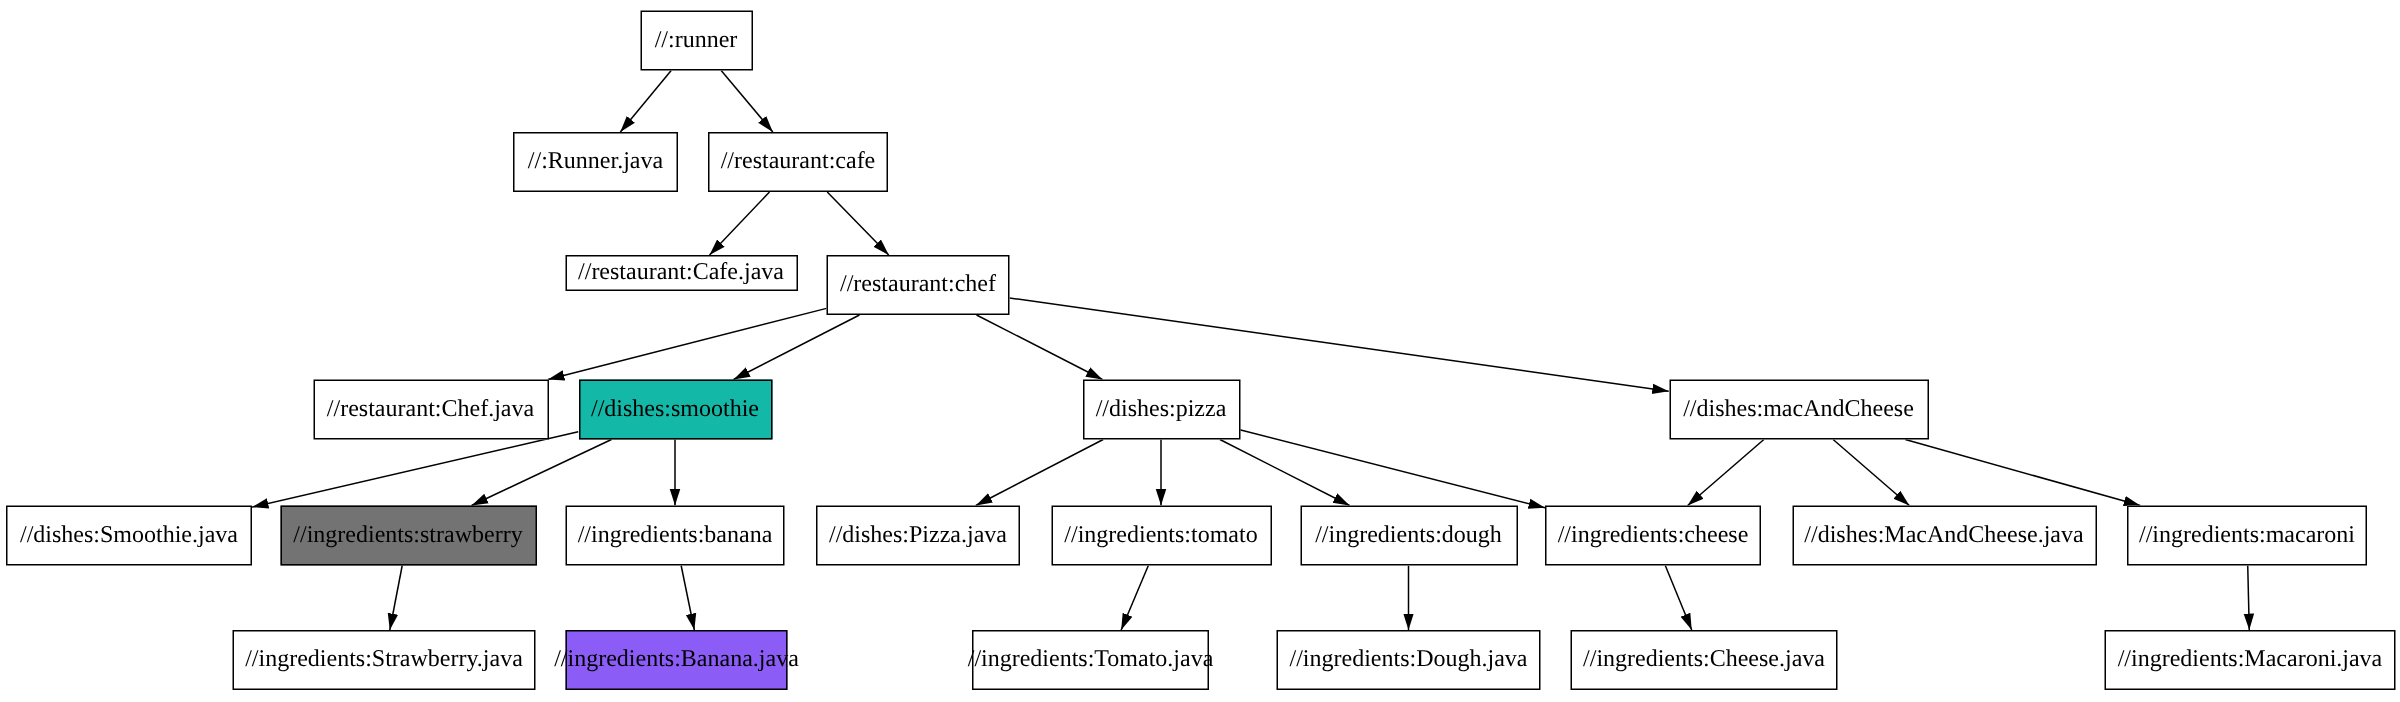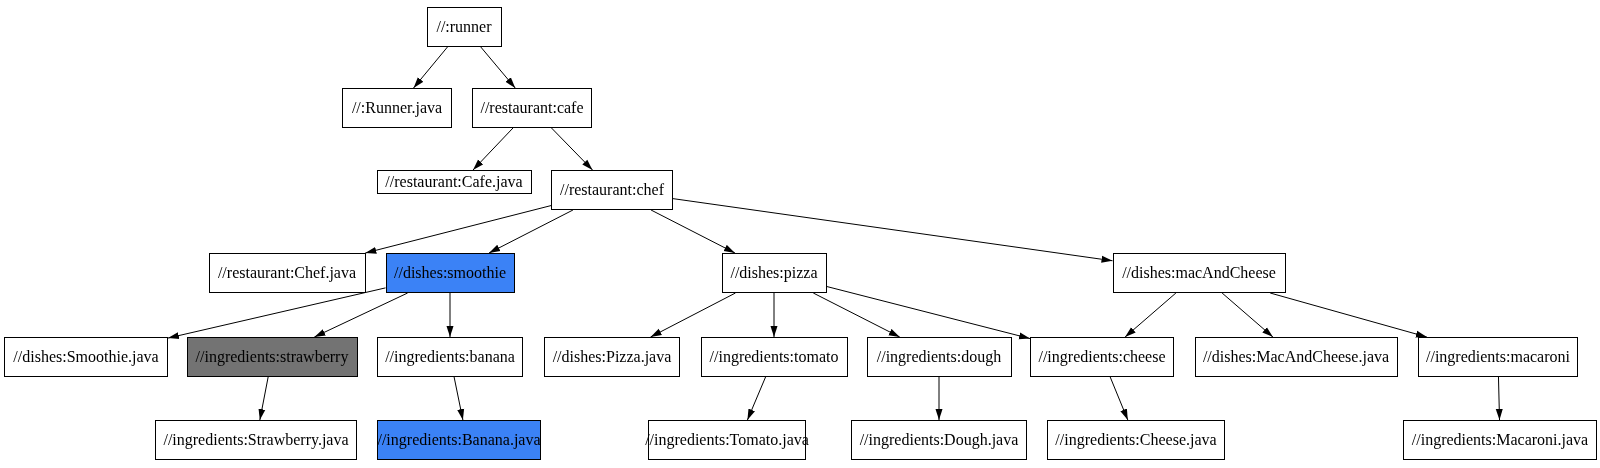--- a/index.html
+++ b/index.html
@@ -85,21 +85,21 @@
       </div>
       <div class="graph-node" style="left: 376.5px; top: 170px; width: 155px; height: 24px; border-color: rgb(0, 0, 0); background: rgb(255, 255, 255);">
         <span>//restaurant:Cafe.java</span>
       </div>
       <div class="graph-node" style="left: 551px; top: 170px; width: 122px; height: 40px; border-color: rgb(0, 0, 0); background: rgb(255, 255, 255);">
         <span>//restaurant:chef</span>
       </div>
       <div class="graph-node" style="left: 208.5px; top: 253px; width: 157px; height: 40px; border-color: rgb(0, 0, 0); background: rgb(255, 255, 255);">
         <span>//restaurant:Chef.java</span>
       </div>
-      <div class="graph-node" style="left: 385.5px; top: 253px; width: 129px; height: 40px; border-color: rgb(0, 0, 0); background: #3b82f6;">
+      <div class="graph-node" style="left: 385.5px; top: 253px; width: 129px; height: 40px; border-color: rgb(0, 0, 0); background: #14b8a6;">
         <span>//dishes:smoothie</span>
       </div>
       <div class="graph-node" style="left: 721.5px; top: 253px; width: 105px; height: 40px; border-color: rgb(0, 0, 0); background: rgb(255, 255, 255);">
         <span>//dishes:pizza</span>
       </div>
       <div class="graph-node" style="left: 1112.5px; top: 253px; width: 173px; height: 40px; border-color: rgb(0, 0, 0); background: rgb(255, 255, 255);">
         <span>//dishes:macAndCheese</span>
       </div>
       <div class="graph-node" style="left: 4px; top: 337px; width: 164px; height: 40px; border-color: rgb(0, 0, 0); background: rgb(255, 255, 255);">
         <span>//dishes:Smoothie.java</span>
@@ -124,21 +124,21 @@
       </div>
       <div class="graph-node" style="left: 1194.5px; top: 337px; width: 203px; height: 40px; border-color: rgb(0, 0, 0); background: rgb(255, 255, 255);">
         <span>//dishes:MacAndCheese.java</span>
       </div>
       <div class="graph-node" style="left: 1418px; top: 337px; width: 160px; height: 40px; border-color: rgb(0, 0, 0); background: rgb(255, 255, 255);">
         <span>//ingredients:macaroni</span>
       </div>
       <div class="graph-node" style="left: 155px; top: 420px; width: 202px; height: 40px; border-color: rgb(0, 0, 0); background: rgb(255, 255, 255);">
         <span>//ingredients:Strawberry.java</span>
       </div>
-      <div class="graph-node" style="left: 377px; top: 420px; width: 164px; height: 40px; border-color: rgb(0, 0, 0); background: #3b82f6;">
+      <div class="graph-node" style="left: 377px; top: 420px; width: 148px; height: 40px; border-color: rgb(0, 0, 0); background: #8b5cf6;">
         <span>//ingredients:Banana.java</span>
       </div>
       <div class="graph-node" style="left: 648px; top: 420px; width: 158px; height: 40px; border-color: rgb(0, 0, 0); background: rgb(255, 255, 255);">
         <span>//ingredients:Tomato.java</span>
       </div>
       <div class="graph-node" style="left: 851px; top: 420px; width: 176px; height: 40px; border-color: rgb(0, 0, 0); background: rgb(255, 255, 255);">
         <span>//ingredients:Dough.java</span>
       </div>
       <div class="graph-node" style="left: 1047px; top: 420px; width: 178px; height: 40px; border-color: rgb(0, 0, 0); background: rgb(255, 255, 255);">
         <span>//ingredients:Cheese.java</span>

